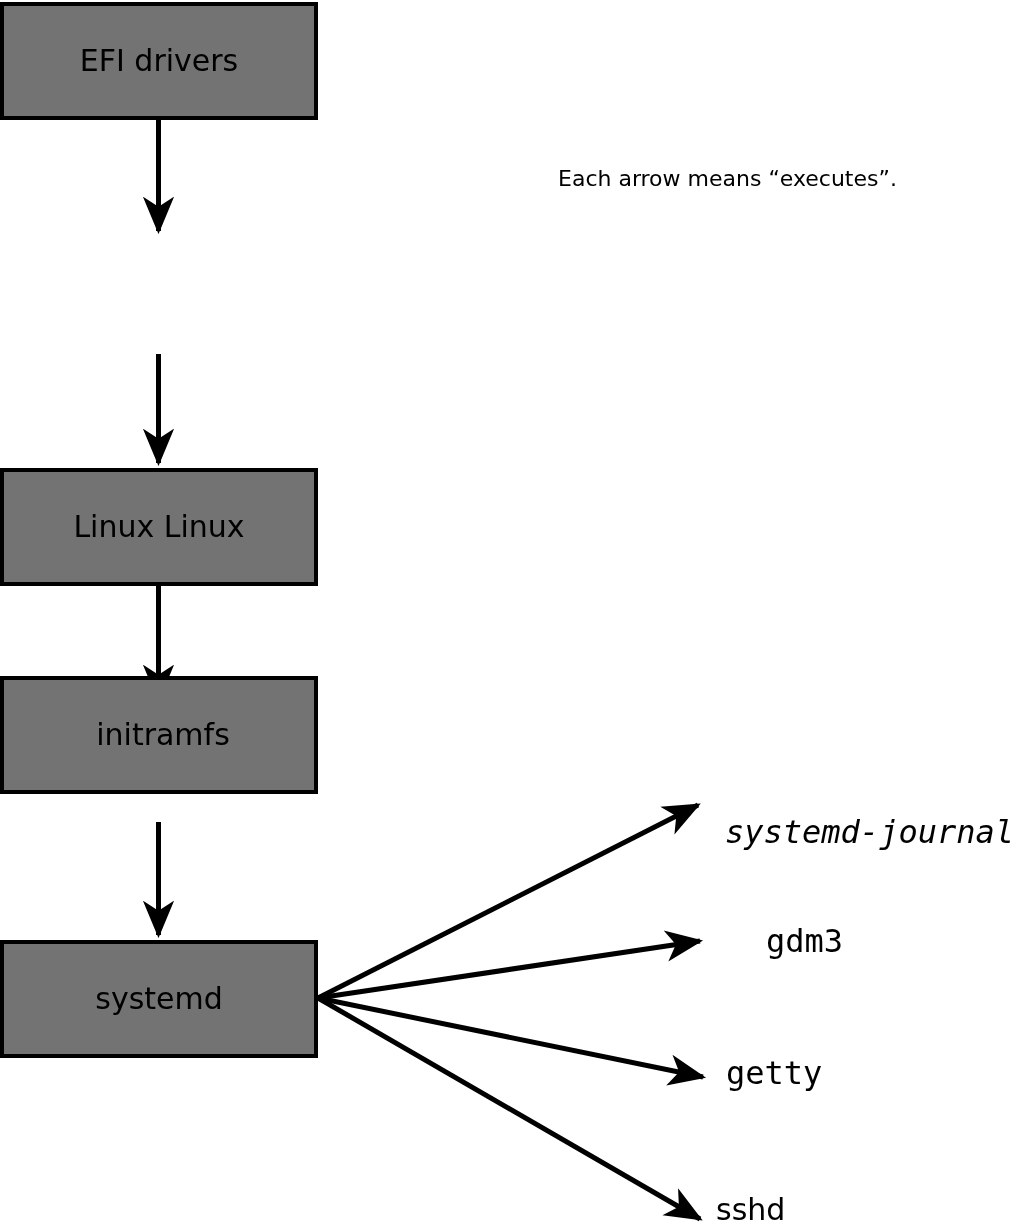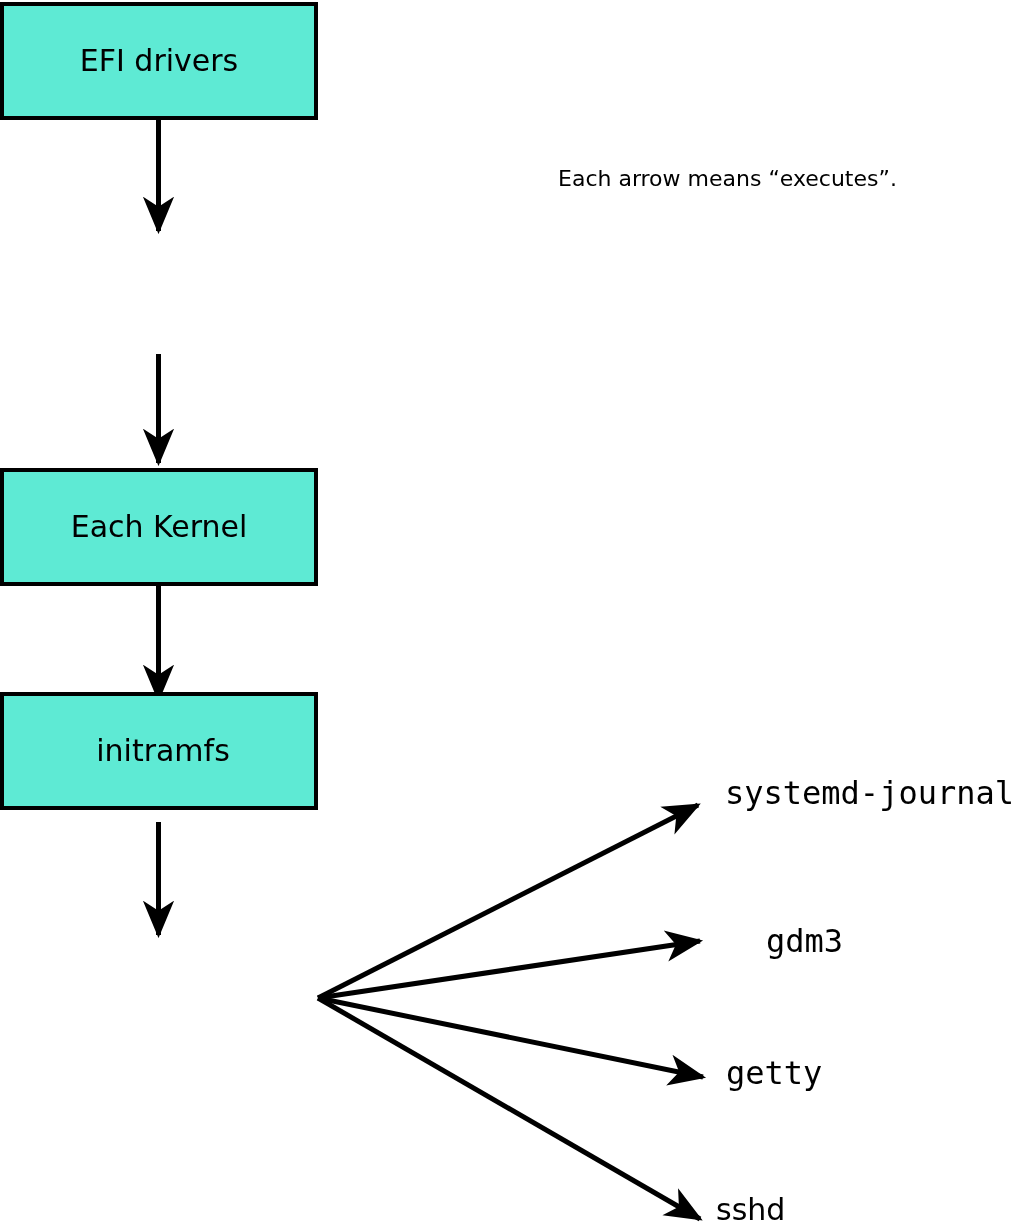--- a/index.html
+++ b/index.html
@@ -27,32 +27,32 @@
     stroke: #000000;
     stroke-width: 5;
   }
   .flow-box {
     position: absolute;
     left: 0;
     width: 318px;
     height: 118px;
     box-sizing: border-box;
     border: 4px solid #000000;
-    background: #5eead4;
+    background: #737373;
     display: flex;
     align-items: center;
     justify-content: center;
     font-size: 30px;
     line-height: 1;
     white-space: nowrap;
   }
   .box-1 { top: 2px; }
   .box-2 { top: 236px; }
   .box-3 { top: 468px; }
-  .box-4 { top: 692px; padding-left: 8px; }
+  .box-4 { top: 676px; padding-left: 8px; }
   .box-5 { top: 940px; }
   .note {
     position: absolute;
     left: 558px;
     top: 161px;
     font-size: 22px;
     line-height: 36px;
     white-space: nowrap;
   }
   .svc {
@@ -61,21 +61,21 @@
     white-space: nowrap;
   }
   .svc.mono {
     font-family: "DejaVu Sans Mono", monospace;
     font-size: 32px;
   }
   .svc.sans {
     font-family: "DejaVu Sans", sans-serif;
     font-size: 30px;
   }
-  .svc-journal { left: 725px; top: 771px; }
+  .svc-journal { left: 725px; top: 810px; font-style: italic; }
   .svc-gdm3    { left: 766px; top: 919px; }
   .svc-getty   { left: 726px; top: 1051px; text-align: right; }
   .svc-sshd    { left: 716px; top: 1188px; }
 </style>
 </head>
 <body>
 
 <div class="canvas">
 
   <svg class="arrow-layer" viewBox="0 0 1023 1230" xmlns="http://www.w3.org/2000/svg">
@@ -93,24 +93,27 @@
     <line x1="318" y1="998" x2="698" y2="805" marker-end="url(#ah)"></line>
     <line x1="318" y1="998" x2="700" y2="941" marker-end="url(#ah)"></line>
     <line x1="318" y1="998" x2="703" y2="1077" marker-end="url(#ah)"></line>
     <line x1="318" y1="998" x2="700" y2="1219" marker-end="url(#ah)"></line>
   </svg>
 
   <div class="flow-box box-1">
     <span>EFI drivers</span>
   </div>
   <div class="flow-box box-3">
-    <span>Each Kernel</span>
+    <span>Linux Linux</span>
   </div>
   <div class="flow-box box-4">
     <span>initramfs</span>
+  </div>
+  <div class="flow-box box-5">
+    <span>systemd</span>
   </div>
 
   <div class="note">Each arrow means “executes”.</div>
 
   <div class="svc mono svc-journal">systemd-journal</div>
   <div class="svc mono svc-gdm3">gdm3</div>
   <div class="svc mono svc-getty">getty</div>
   <div class="svc sans svc-sshd">sshd</div>
 
 </div>

